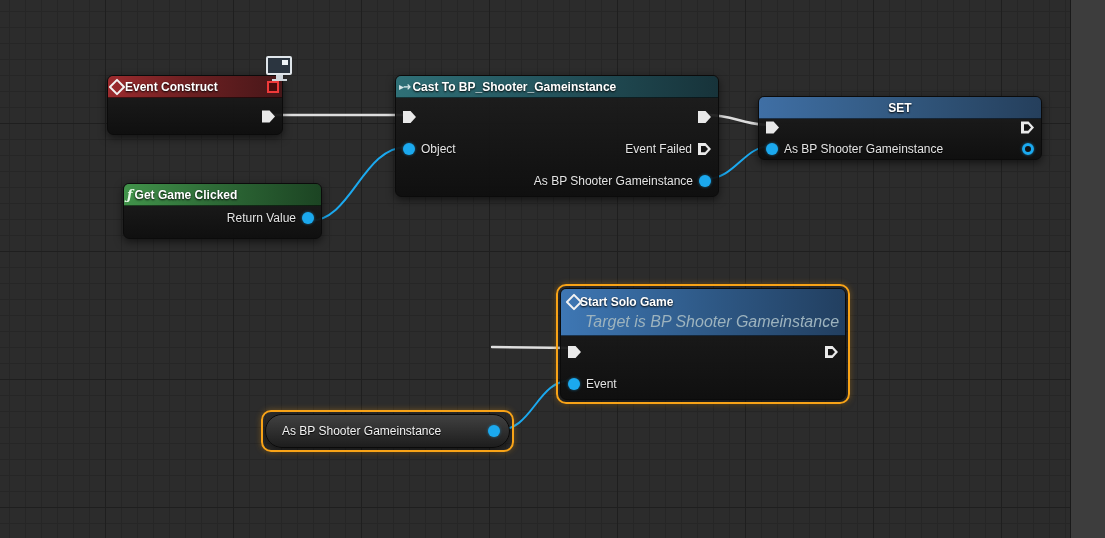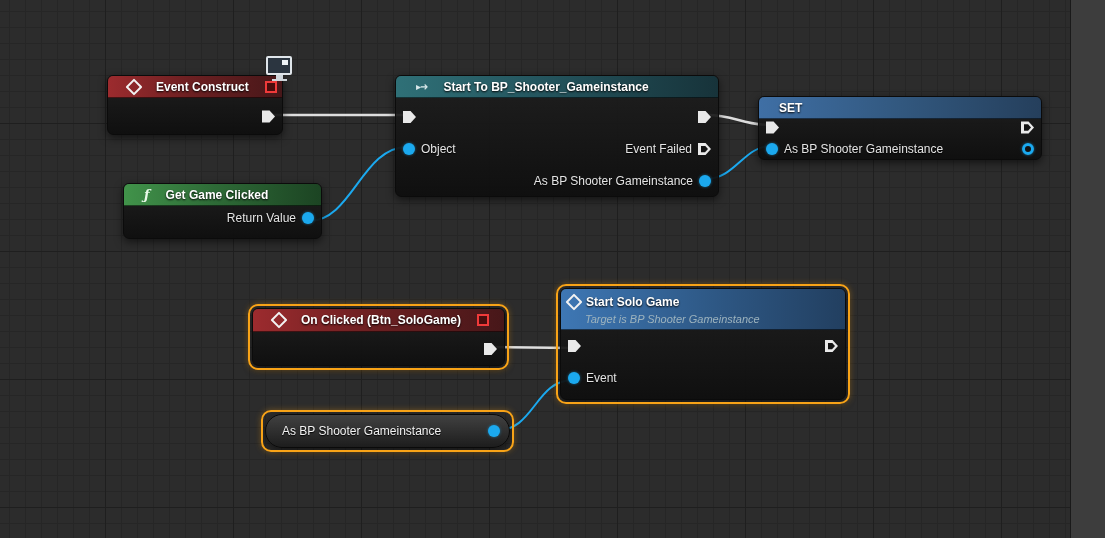--- a/index.html
+++ b/index.html
@@ -32,32 +32,32 @@
     position:absolute; z-index:2; border-radius:6px;
     background:linear-gradient(rgba(30,30,30,.92), rgba(14,14,14,.95));
     border:1px solid #0b0b0b; box-shadow:0 3px 8px rgba(0,0,0,.55);
     box-sizing:border-box;
   }
   .selected::after {
     content:""; position:absolute; inset:-5px; border:2px solid #f8a317;
     border-radius:10px; pointer-events:none; box-shadow:0 0 6px rgba(248,163,23,.35);
   }
   .hdr {
-    height:21px; display:flex; align-items:center; gap:16px; padding:0 20px;
+    height:21px; display:flex; align-items:center; gap:2px; padding:0 3px;
     border-radius:5px 5px 0 0; border-bottom:1px solid rgba(0,0,0,.55);
   }
   .hdr2 { border-radius:5px 5px 0 0; border-bottom:1px solid rgba(0,0,0,.55); padding:3px 7px 4px; }
   .hdr-red   { background:linear-gradient(90deg,#9c2b2e 0%,#6e2022 45%,#471719 100%); }
   .hdr-teal  { background:linear-gradient(90deg,#2f7077 0%,#24555e 45%,#17333a 100%); }
-  .hdr-set   { background:linear-gradient(90deg,#3f6fa5 0%,#32587f 50%,#253f5c 100%); justify-content:flex-start; }
+  .hdr-set   { background:linear-gradient(90deg,#3f6fa5 0%,#32587f 50%,#253f5c 100%); justify-content:center; }
   .hdr-blue  { background:linear-gradient(90deg,#3e77b4 0%,#2f5a88 50%,#223f60 100%); }
   .hdr-green { background:linear-gradient(90deg,#41934a 0%,#2e6b37 45%,#1c4423 100%); }
   .title { font-size:12px; font-weight:bold; color:#fff; text-shadow:0 1px 2px #000; white-space:nowrap; }
-  .subtitle { font-size:11px; font-style:italic; color:#9db3be; padding-left:17px; margin-top:1px; white-space:nowrap; }
-  .hline { display:flex; align-items:center; gap:6px; height:20px; }
+  .subtitle { font-size:16px; font-style:italic; color:#9db3be; padding-left:17px; margin-top:1px; white-space:nowrap; }
+  .hline { display:flex; align-items:center; height:20px; }
   
   .diamond { width:8px; height:8px; border:2px solid #f2f2f2; transform:rotate(45deg); border-radius:1px; flex:none; }
   .redbox  { width:8px; height:8px; border:2px solid #f03a3a; background:#4a0d0d; margin-left:auto; flex:none; }
   .fn-icon { font:italic bold 13px "DejaVu Serif", serif; color:#eafaea; line-height:1; }
   .cast-icon { font-size:10px; color:#d8e8ea; letter-spacing:-1px; }
   
   .prow { display:flex; align-items:center; justify-content:space-between; padding:0 7px; }
   .pg { display:flex; align-items:center; gap:6px; }
   .plabel { font-size:12px; color:#e4e4e4; text-shadow:0 1px 1px #000; white-space:nowrap; }
   
@@ -117,21 +117,21 @@
 
   <div class="monitor" style="left:266px;top:56px;">
     <div class="monitor-screen"></div>
     <div class="monitor-stand"></div>
     <div class="monitor-base"></div>
   </div>
 
   <div class="node" style="left:395px;top:75px;width:324px;height:122px;">
     <div class="hdr hdr-teal">
       <span class="cast-icon">▸➜</span>
-      <span class="title">Start To BP_Shooter_Gameinstance</span>
+      <span class="title">Cast To BP_Shooter_Gameinstance</span>
     </div>
     <div style="padding-top:3px;">
       <div class="prow" style="height:32px;">
         <span class="exec"></span>
         <span class="exec"></span>
       </div>
       <div class="prow" style="height:32px;">
         <span class="pg">
           <span class="dpin"></span>
           <span class="plabel">Object</span>
@@ -175,30 +175,20 @@
       <span class="title">Get Game Clicked</span>
     </div>
     <div class="prow" style="height:24px;justify-content:flex-end;">
       <span class="pg">
         <span class="plabel">Return Value</span>
         <span class="dpin"></span>
       </span>
     </div>
   </div>
 
-  <div class="node selected" style="left:252px;top:308px;width:253px;height:58px;">
-    <div class="hdr hdr-red" style="height:22px;">
-      <span class="diamond"></span>
-      <span class="title">On Clicked (Btn_SoloGame)</span>
-      <span class="redbox"></span>
-    </div>
-    <div class="prow" style="height:34px;justify-content:flex-end;">
-      <span class="exec"></span>
-    </div>
-  </div>
 
   <div class="node selected" style="left:560px;top:288px;width:286px;height:112px;">
     <div class="hdr2 hdr-blue">
       <div class="hline">
         <span class="diamond"></span>
         <span class="title">Start Solo Game</span>
       </div>
       <div class="subtitle">Target is BP Shooter Gameinstance</div>
     </div>
     <div class="prow" style="height:32px;">

